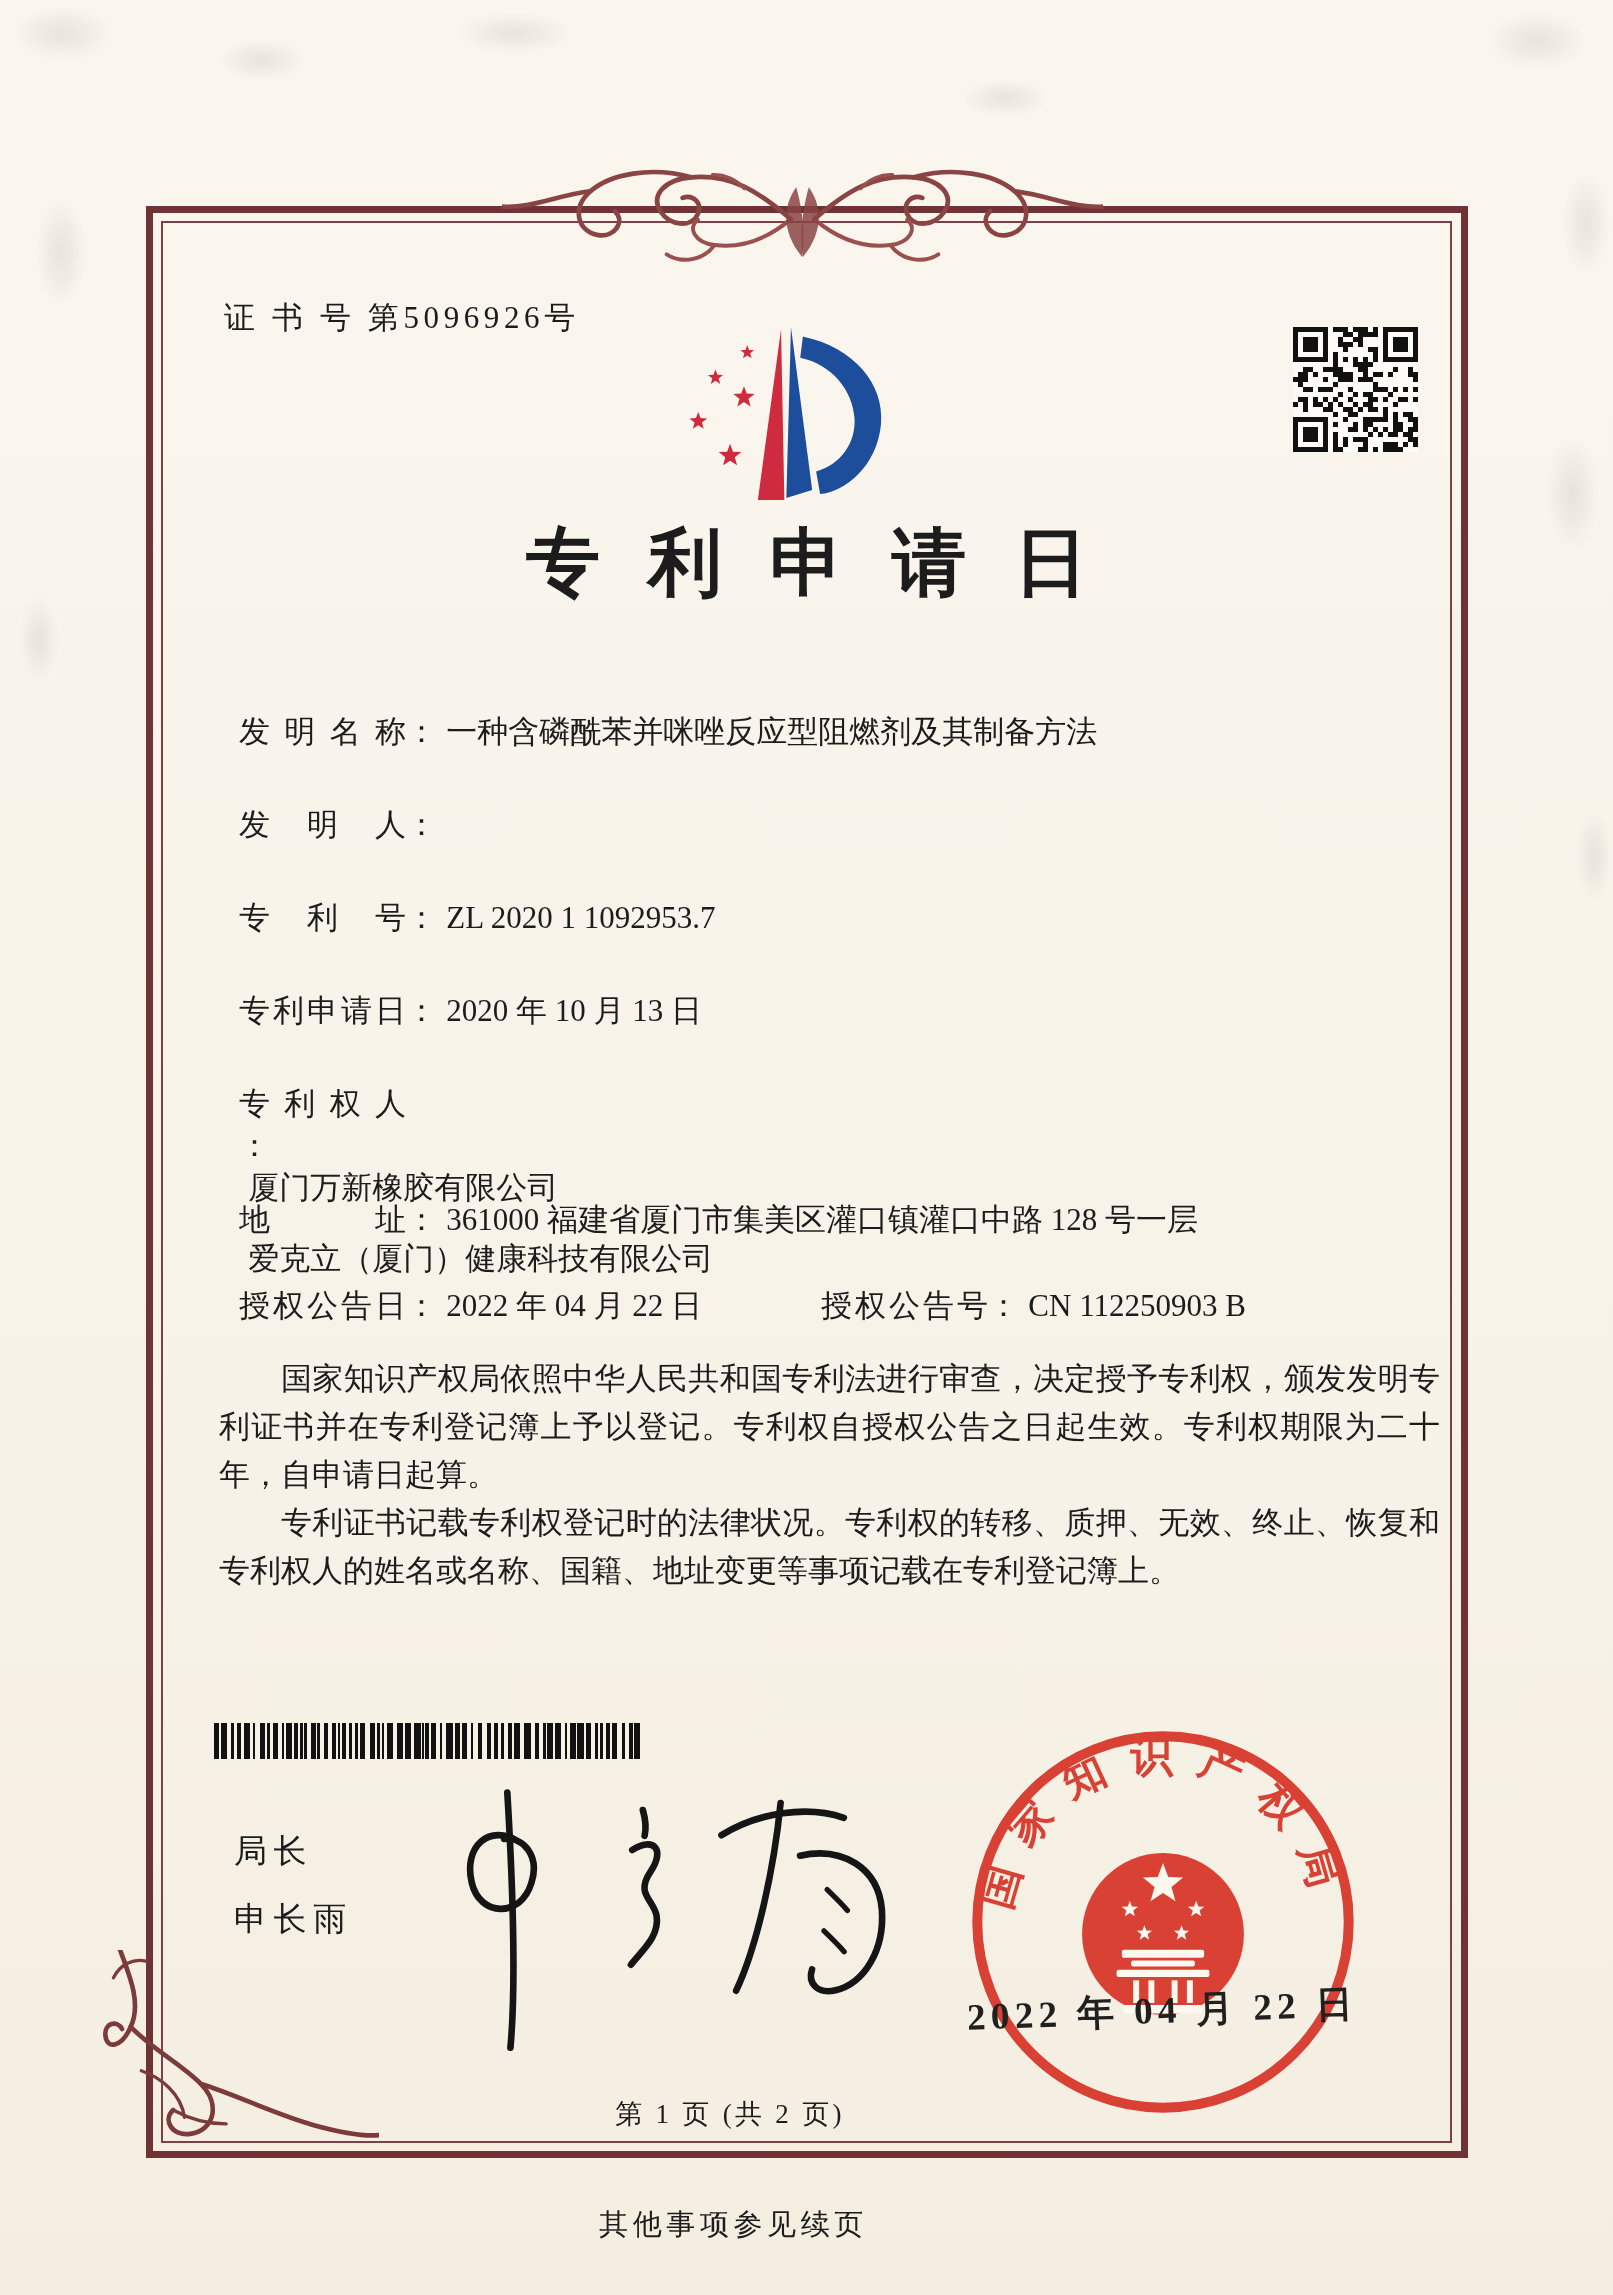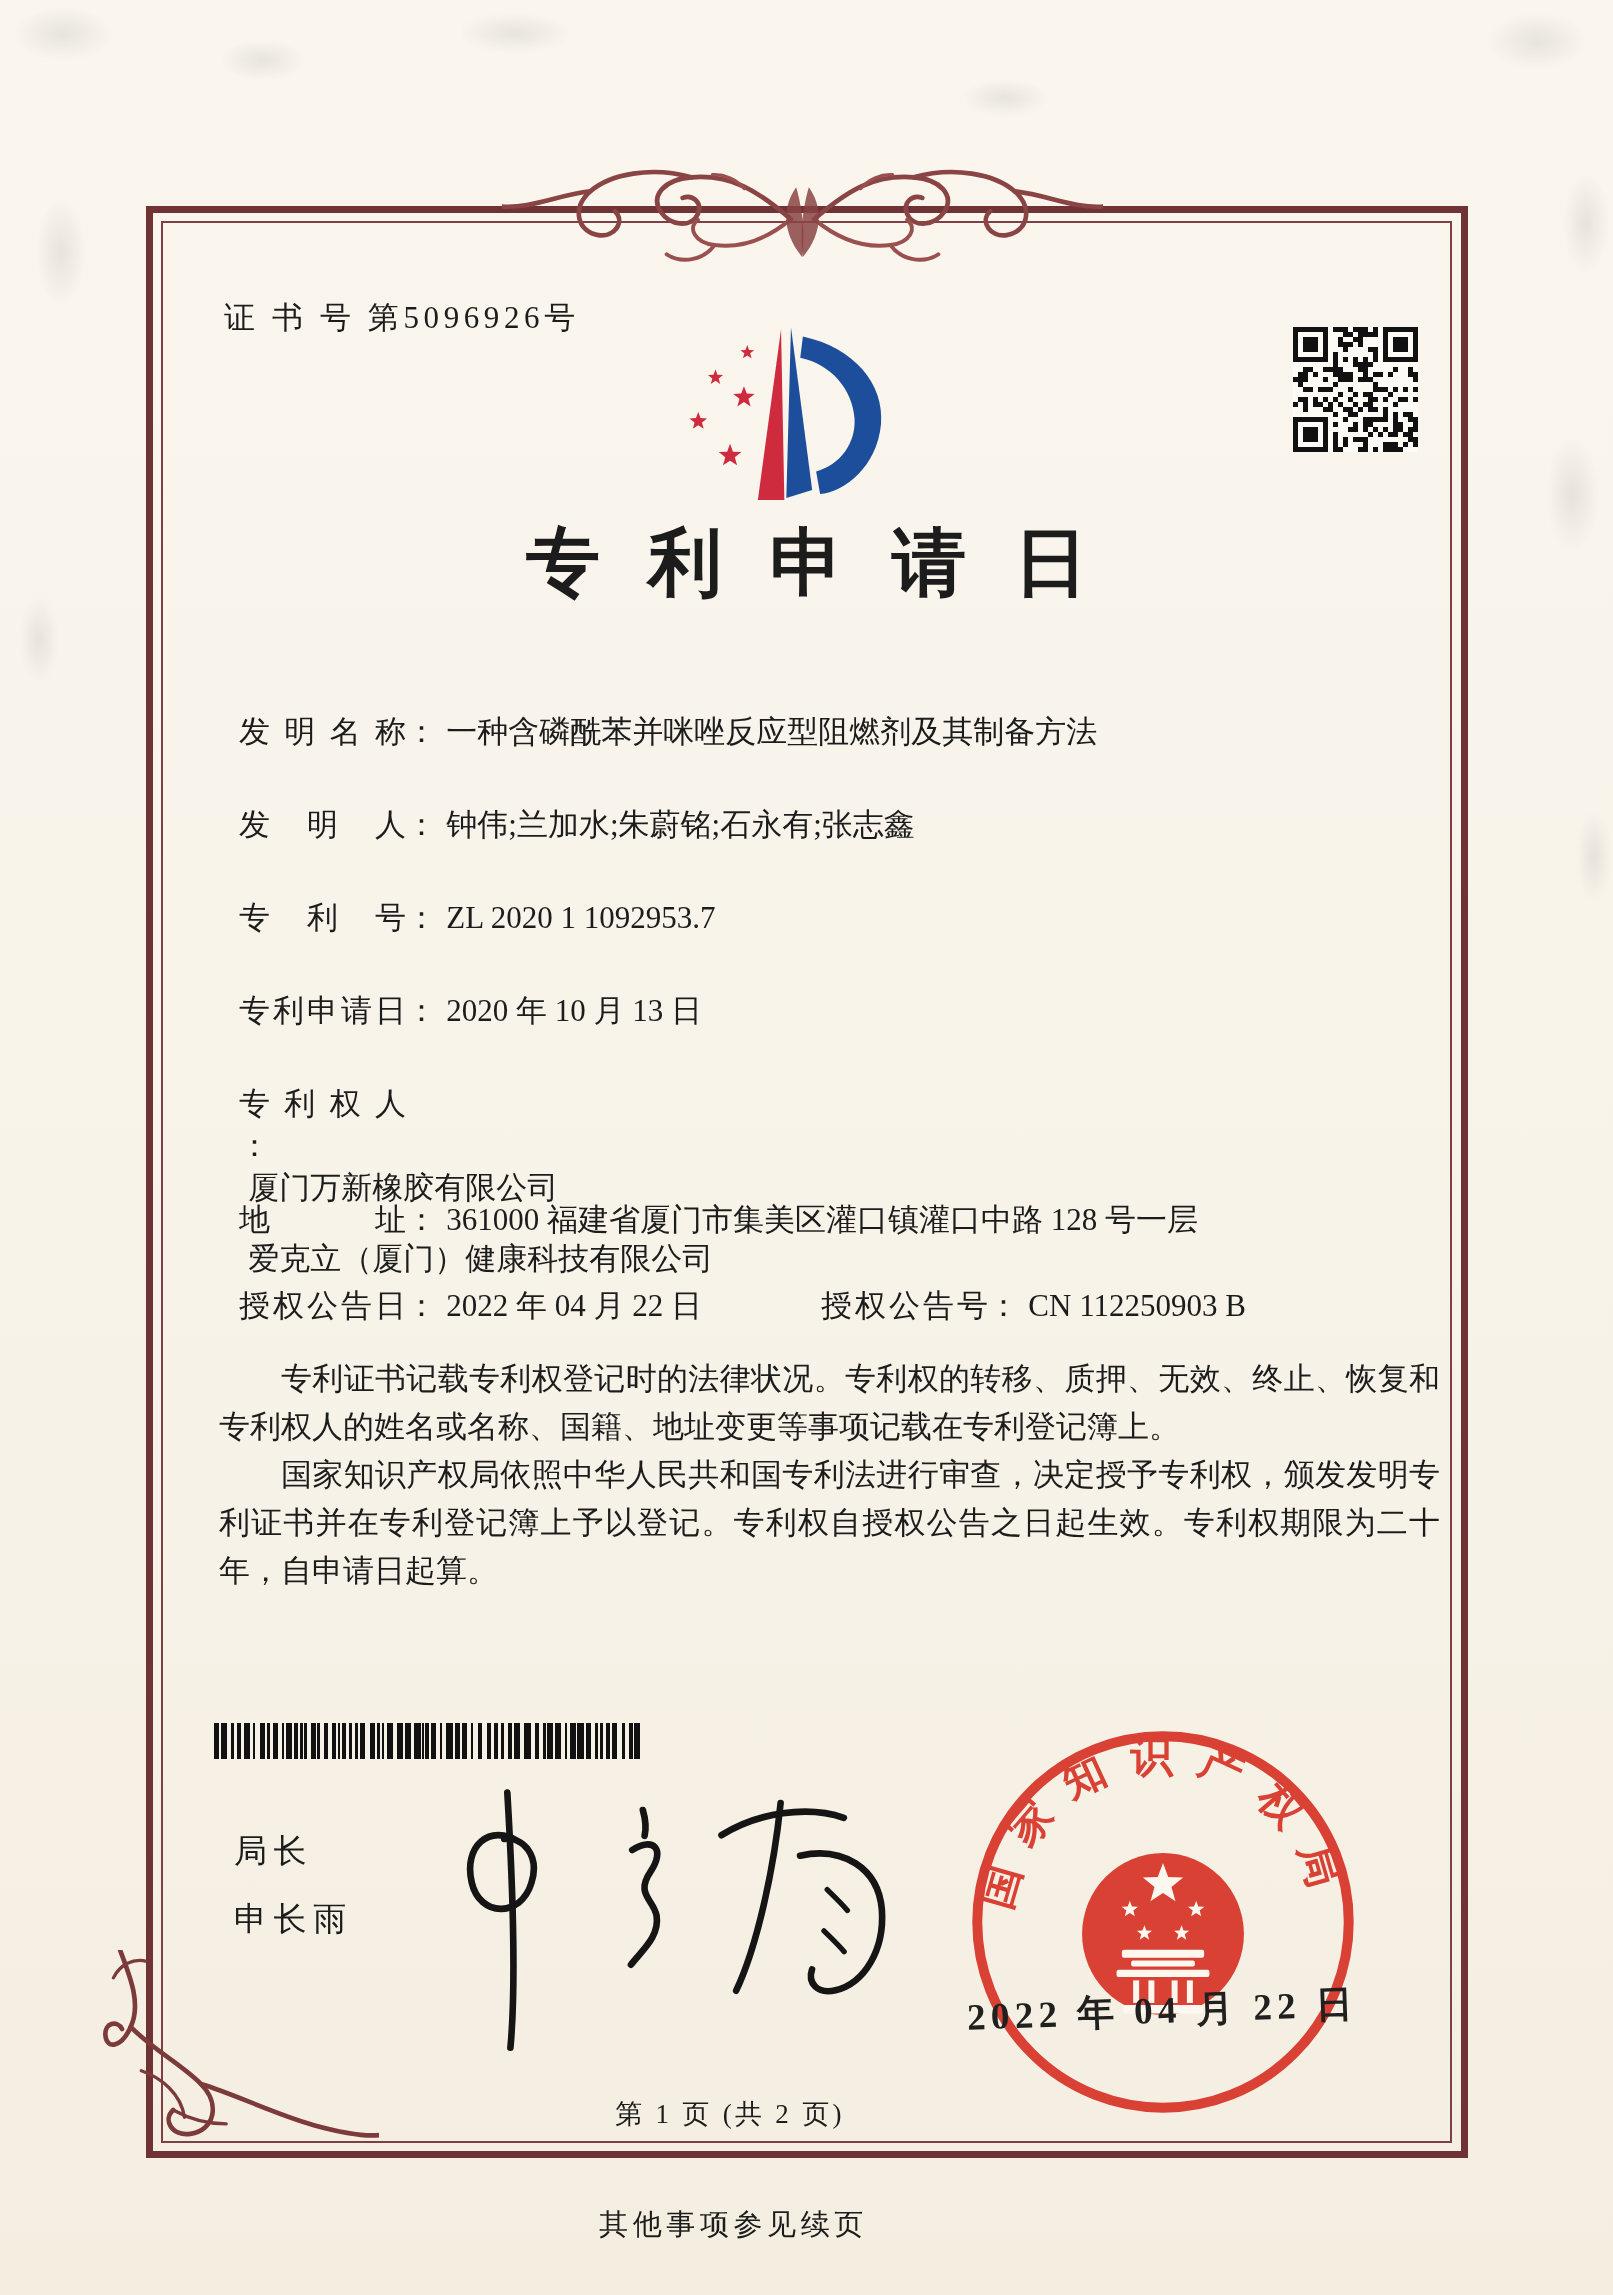--- a/index.html
+++ b/index.html
@@ -403,21 +403,20 @@
 
   <div class="frow" style="top:711px;">
     <span class="flabel">发明名称</span>
       <span class="fcolon">：</span>
     <span class="fvalue">一种含磷酰苯并咪唑反应型阻燃剂及其制备方法</span>
   </div>
 
   <div class="frow" style="top:804px;font-family:Liberation Serif, serif;">
     <span class="flabel">发明人</span>
       <span class="fcolon">：</span>
-    <span class="fvalue">钟伟;兰加水;朱蔚铭;石永有;张志鑫</span>
   </div>
 
   <div class="frow" style="top:897px;">
     <span class="flabel">专利号</span>
       <span class="fcolon">：</span>
     <span class="fvalue">ZL 2020 1 1092953.7</span>
   </div>
 
   <div class="frow" style="top:990px;">
     <span class="flabel">专利申请日</span>
@@ -447,22 +446,22 @@
       <span class="fvalue">2022 年 04 月 22 日</span>
     </span>
     <span class="fgroup">
       <span class="flabel">授权公告号</span>
         <span class="fcolon">：</span>
       <span class="fvalue">CN 112250903 B</span>
     </span>
   </div>
 
   <div class="body-text">
+    <p>国家知识产权局依照中华人民共和国专利法进行审查，决定授予专利权，颁发发明专利证书并在专利登记簿上予以登记。专利权自授权公告之日起生效。专利权期限为二十年，自申请日起算。</p>
     <p>专利证书记载专利权登记时的法律状况。专利权的转移、质押、无效、终止、恢复和专利权人的姓名或名称、国籍、地址变更等事项记载在专利登记簿上。</p>
-    <p>国家知识产权局依照中华人民共和国专利法进行审查，决定授予专利权，颁发发明专利证书并在专利登记簿上予以登记。专利权自授权公告之日起生效。专利权期限为二十年，自申请日起算。</p>
   </div>
 
   <div class="barcode">
     <svg id="bcsvg" viewBox="0 0 646 54" width="429" height="36" shape-rendering="crispEdges">
         <rect x="0" y="0" width="7" height="54" fill="#111"></rect>
         <rect x="11" y="0" width="9" height="54" fill="#111"></rect>
         <rect x="26" y="0" width="4" height="54" fill="#111"></rect>
         <rect x="35" y="0" width="5" height="54" fill="#111"></rect>
         <rect x="45" y="0" width="9" height="54" fill="#111"></rect>
         <rect x="58" y="0" width="4" height="54" fill="#111"></rect>

